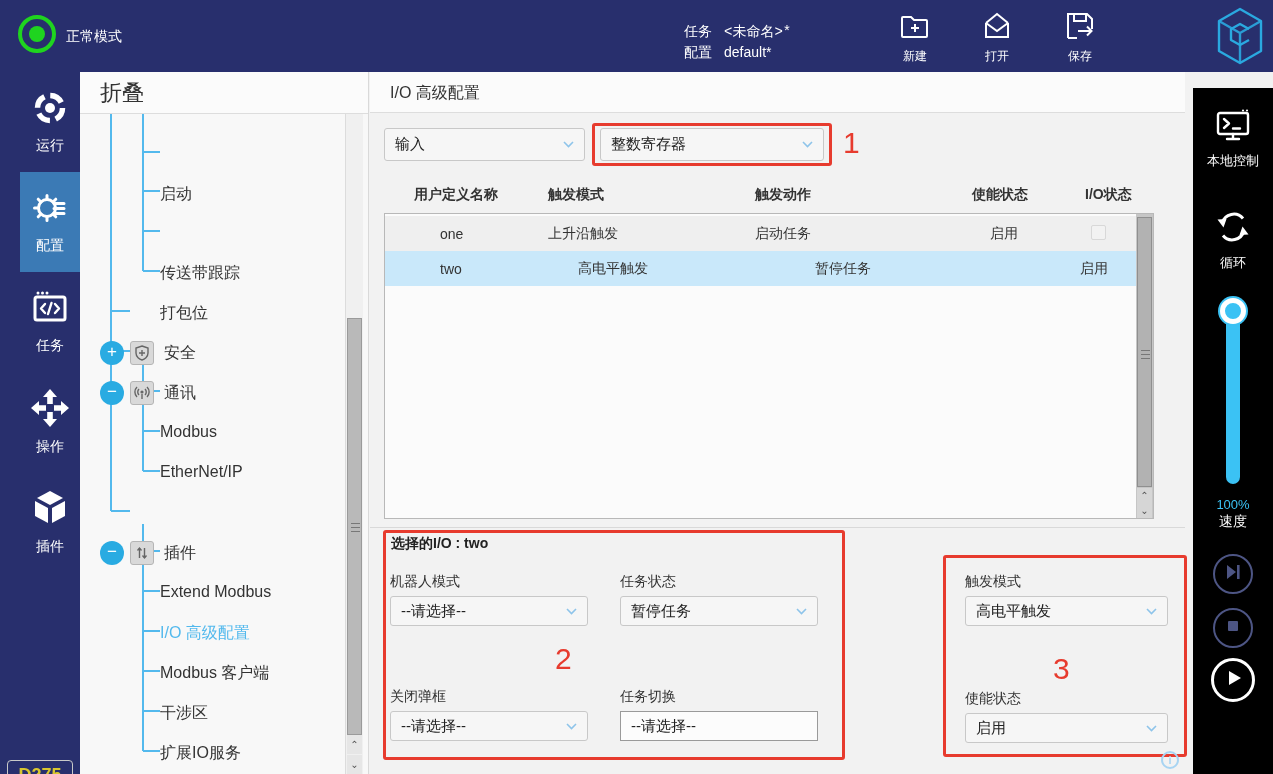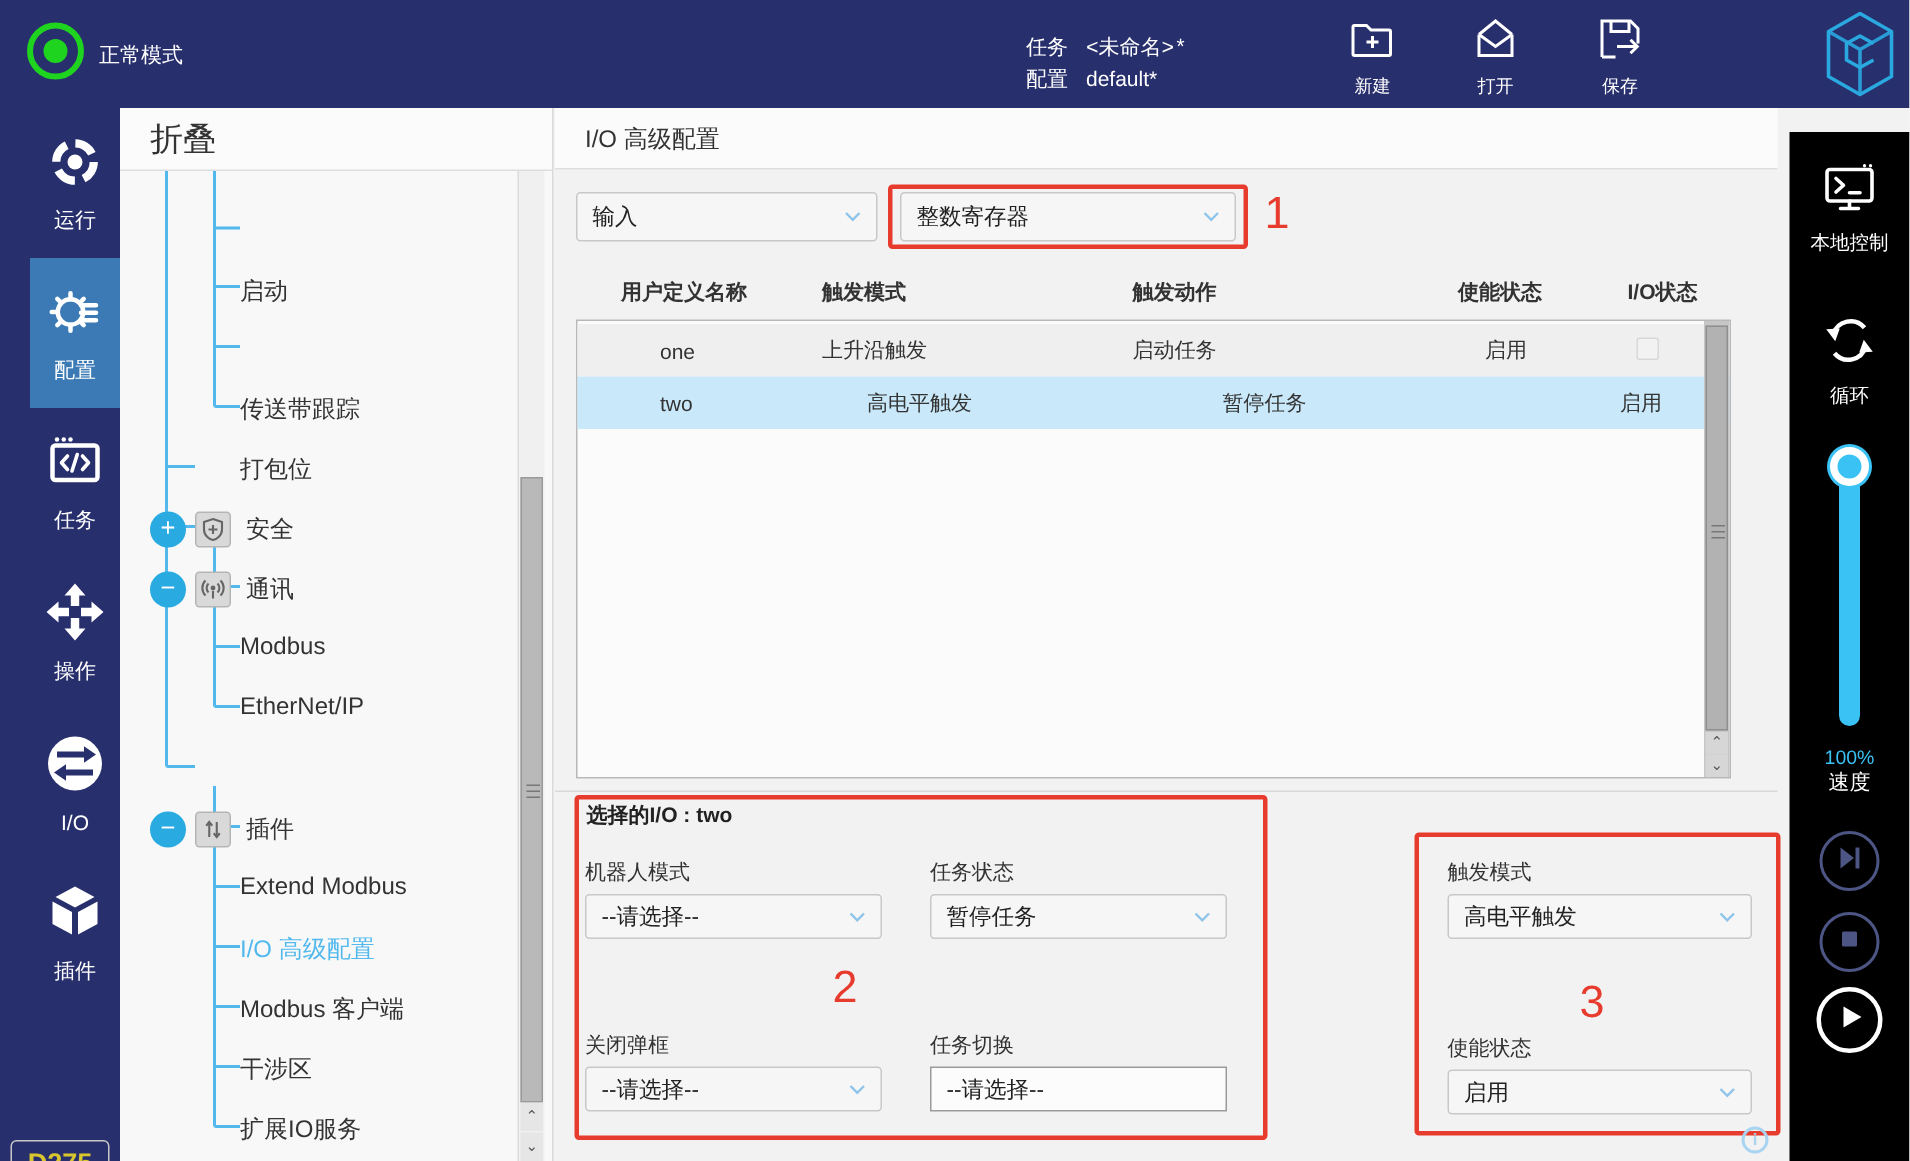--- a/index.html
+++ b/index.html
@@ -170,32 +170,20 @@
             <path d="M20 1l7 8h-4.2v7h-5.6V9H13z"></path>
             <path d="M20 39l7-8h-4.2v-7h-5.6v7H13z"></path>
             <path d="M1 20l8-7v4.2h7v5.6H9V27z"></path>
             <path d="M39 20l-8-7v4.2h-7v5.6h7V27z"></path>
           </svg>
       </span>
       <span class="cap">操作</span>
     </div>
     <div class="navitem">
       <span>
-        <svg width="40" height="40" viewBox="0 0 40 40">
-            <circle cx="20" cy="20" r="18" fill="#fff"></circle>
-            <path d="M8 14h19" stroke="#282f6d" stroke-width="4"></path>
-            <path d="M32 26H13" stroke="#282f6d" stroke-width="4"></path>
-            <polygon points="26,8.5 34,14 26,19.5" fill="#282f6d"></polygon>
-            <polygon points="14,20.5 6,26 14,31.5" fill="#282f6d"></polygon>
-          </svg>
-      </span>
-      <span class="cap">I/O</span>
-    </div>
-    <div class="navitem">
-      <span>
         <svg width="40" height="40" viewBox="0 0 40 40" fill="#fff">
             <path d="M20 3l13 7-13 7L7 10z"></path>
             <path d="M5 13l13 7v15L5 28z"></path>
             <path d="M35 13l-13 7v15l13-7z"></path>
           </svg>
       </span>
       <span class="cap">插件</span>
     </div>
     <div class="dev-badge">D275</div>
   </div>

